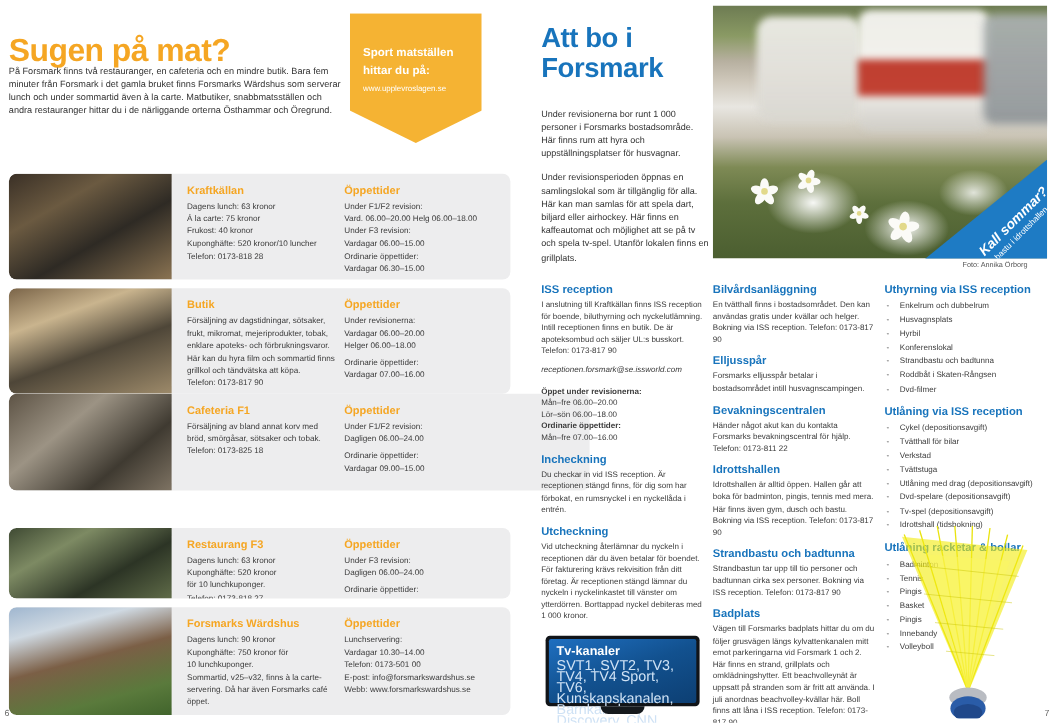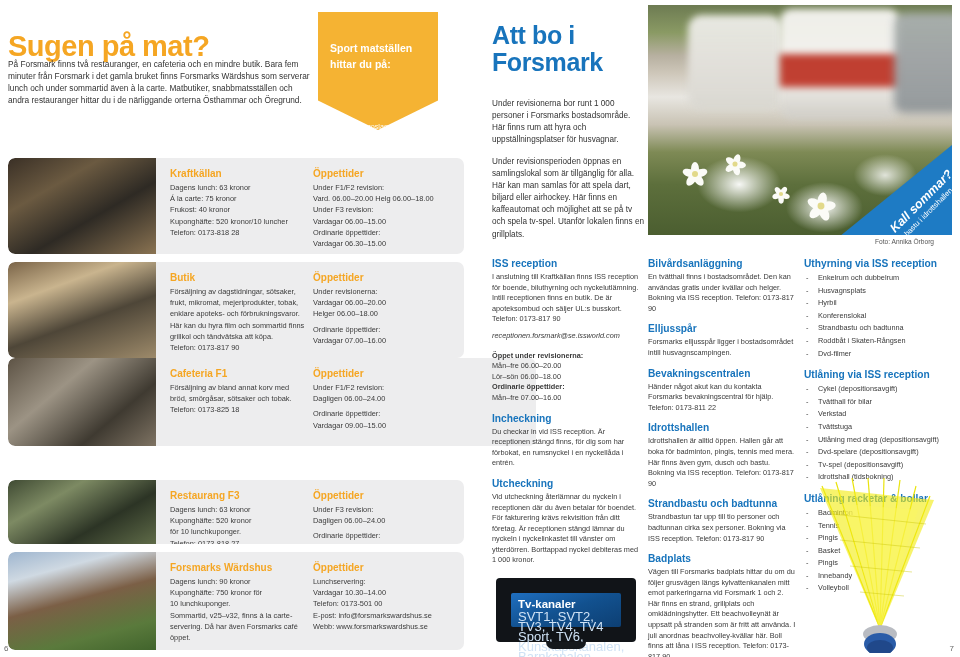--- a/index.html
+++ b/index.html
@@ -41,21 +41,21 @@
   .flag-l1 {
     position: absolute; left: 12px; top: 30px;
     font-size: 10.5px; font-weight: bold; color: #ffffff;
   }
   .flag-l2 {
     position: absolute; left: 12px; top: 46px;
     font-size: 10.5px; font-weight: bold; color: #ffffff;
   }
   .flag-url {
     position: absolute; left: 12px; top: 64px;
-    font-size: 7.2px; color: #ffffff; margin-top: 46px;
+    font-size: 7.2px; color: #ffffff;
   }
 
   
   .card {
     position: absolute;
     background: #EDEDEE;
     border-radius: 7px;
     overflow: hidden;
   }
   .card-photo {
@@ -182,21 +182,21 @@
   }
   ul.rl li:before {
     content: "-"; position: absolute; left: 2px; top: 0; color: #3a3a3a;
   }
   .tv-box {
     position: absolute; left: 12px; top: 578px;
     width: 148px; height: 74px;
   }
   .tv-screen {
     position: absolute; left: 4px; top: 0; width: 140px; height: 64px;
-    background: #111418; border-radius: 4px; padding: 15px;
+    background: #111418; border-radius: 4px; padding: 3px;
   }
   .tv-inner {
     width: 100%; height: 100%;
     background: linear-gradient(160deg,#1f6fc0 0%,#12518f 50%,#0d3f73 100%);
     border-radius: 2px; padding: 5px 7px;
   }
   .tv-title { font-size: 11.5px; font-weight: bold; color:#ffffff; margin-bottom:2px; }
   .tv-ch { font-size: 13px; line-height: 10px; color:#cfe2f5; }
   .tv-stand {
     position: absolute; left: 54px; top: 64px; width: 40px; height: 7px;
@@ -420,21 +420,21 @@
           <div class="tv-ch">SVT1, SVT2, TV3, TV4, TV4 Sport, TV6, Kunskapskanalen, Barnkanalen, Discovery, CNN.</div>
         </div>
       </div>
       <div class="tv-stand"></div>
     </div>
 
     <div class="rcol rc2" id="right-col-2">
         <div class="rh">Bilvårdsanläggning</div>
         <div class="rp">En tvätthall finns i bostadsområdet. Den kan användas gratis under kvällar och helger. Bokning via ISS reception. Telefon: 0173-817 90</div>
         <div class="rh">Elljusspår</div>
-        <div class="rp">Forsmarks elljusspår ligger i bostadsområdet intill husvagnscampingen.</div>
+        <div class="rp">Forsmarks elljusspår betalar i bostadsområdet intill husvagnscampingen.</div>
         <div class="rh">Bevakningscentralen</div>
         <div class="rp">Händer något akut kan du kontakta Forsmarks bevakningscentral för hjälp. Telefon: 0173-811 22</div>
         <div class="rh">Idrottshallen</div>
         <div class="rp">Idrottshallen är alltid öppen. Hallen går att boka för badminton, pingis, tennis med mera. Här finns även gym, dusch och bastu. Bokning via ISS reception. Telefon: 0173-817 90</div>
         <div class="rh">Strandbastu och badtunna</div>
         <div class="rp">Strandbastun tar upp till tio personer och badtunnan cirka sex personer. Bokning via ISS reception. Telefon: 0173-817 90</div>
         <div class="rh">Badplats</div>
         <div class="rp">Vägen till Forsmarks badplats hittar du om du följer grusvägen längs kylvattenkanalen mitt emot parkeringarna vid Forsmark 1 och 2. Här finns en strand, grillplats och omklädningshytter. Ett beachvolleynät är uppsatt på stranden som är fritt att använda. I juli anordnas beachvolley-kvällar här. Boll finns att låna i ISS reception. Telefon: 0173-817 90</div>
       </div>
     <div class="rcol rc3" id="right-col-3">

